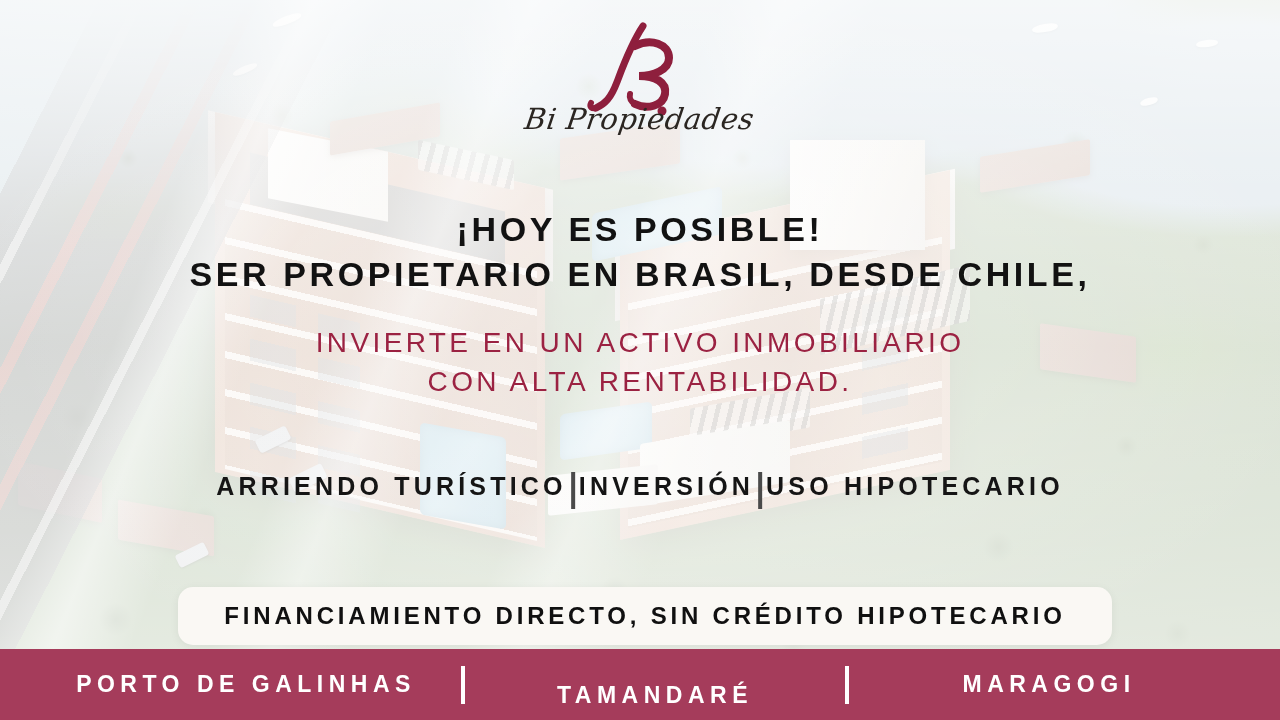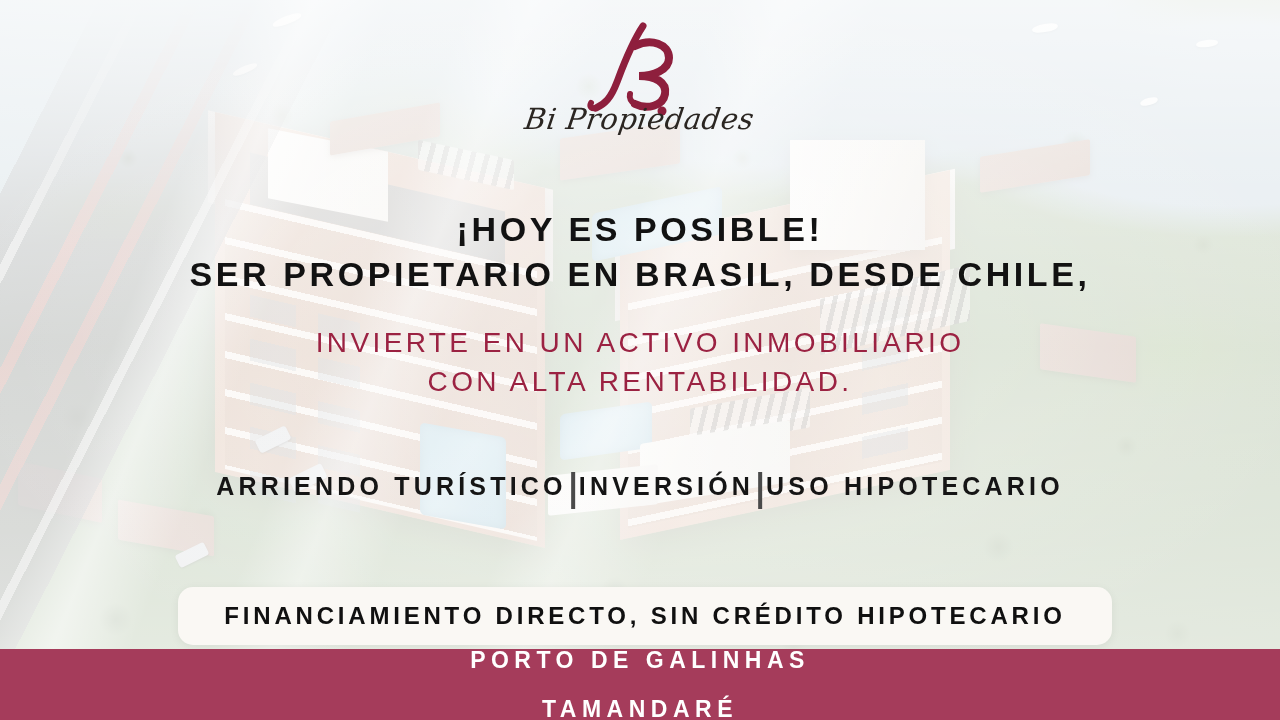--- a/index.html
+++ b/index.html
@@ -298,32 +298,31 @@
 
   .locbar {
     position: absolute;
     left: 0; right: 0;
     top: 649px;
     height: 71px;
     background: #a53c5b;
     display: flex;
     align-items: center;
     justify-content: center;
-    flex-direction: column;
   }
   .locbar .loc {
     color: #ffffff;
     font-size: 23px;
     font-weight: bold;
     letter-spacing: 5.5px;
     white-space: nowrap;
     text-align: center;
   }
   .loc-a { width: 430px; }
-  .loc-b { width: 304px; margin-top: 22px; }
+  .loc-b { width: 380px; margin-top: 22px; }
   .loc-c { width: 400px; }
   .wsep {
     width: 4px;
     height: 38px;
     background: #ffffff;
   }
 </style>
 </head>
 <body>
 
@@ -421,16 +420,17 @@
 
     <div class="pill">
       <span>FINANCIAMIENTO DIRECTO, SIN CRÉDITO HIPOTECARIO</span>
     </div>
 
     <div class="locbar">
       <div class="loc loc-a">PORTO DE GALINHAS</div>
       <span class="wsep"></span>
       <div class="loc loc-b">TAMANDARÉ</div>
       <span class="wsep"></span>
+      <div class="loc loc-c">MARAGOGI</div>
     </div>
 
   </div>
 </div>
 
 </body></html>

